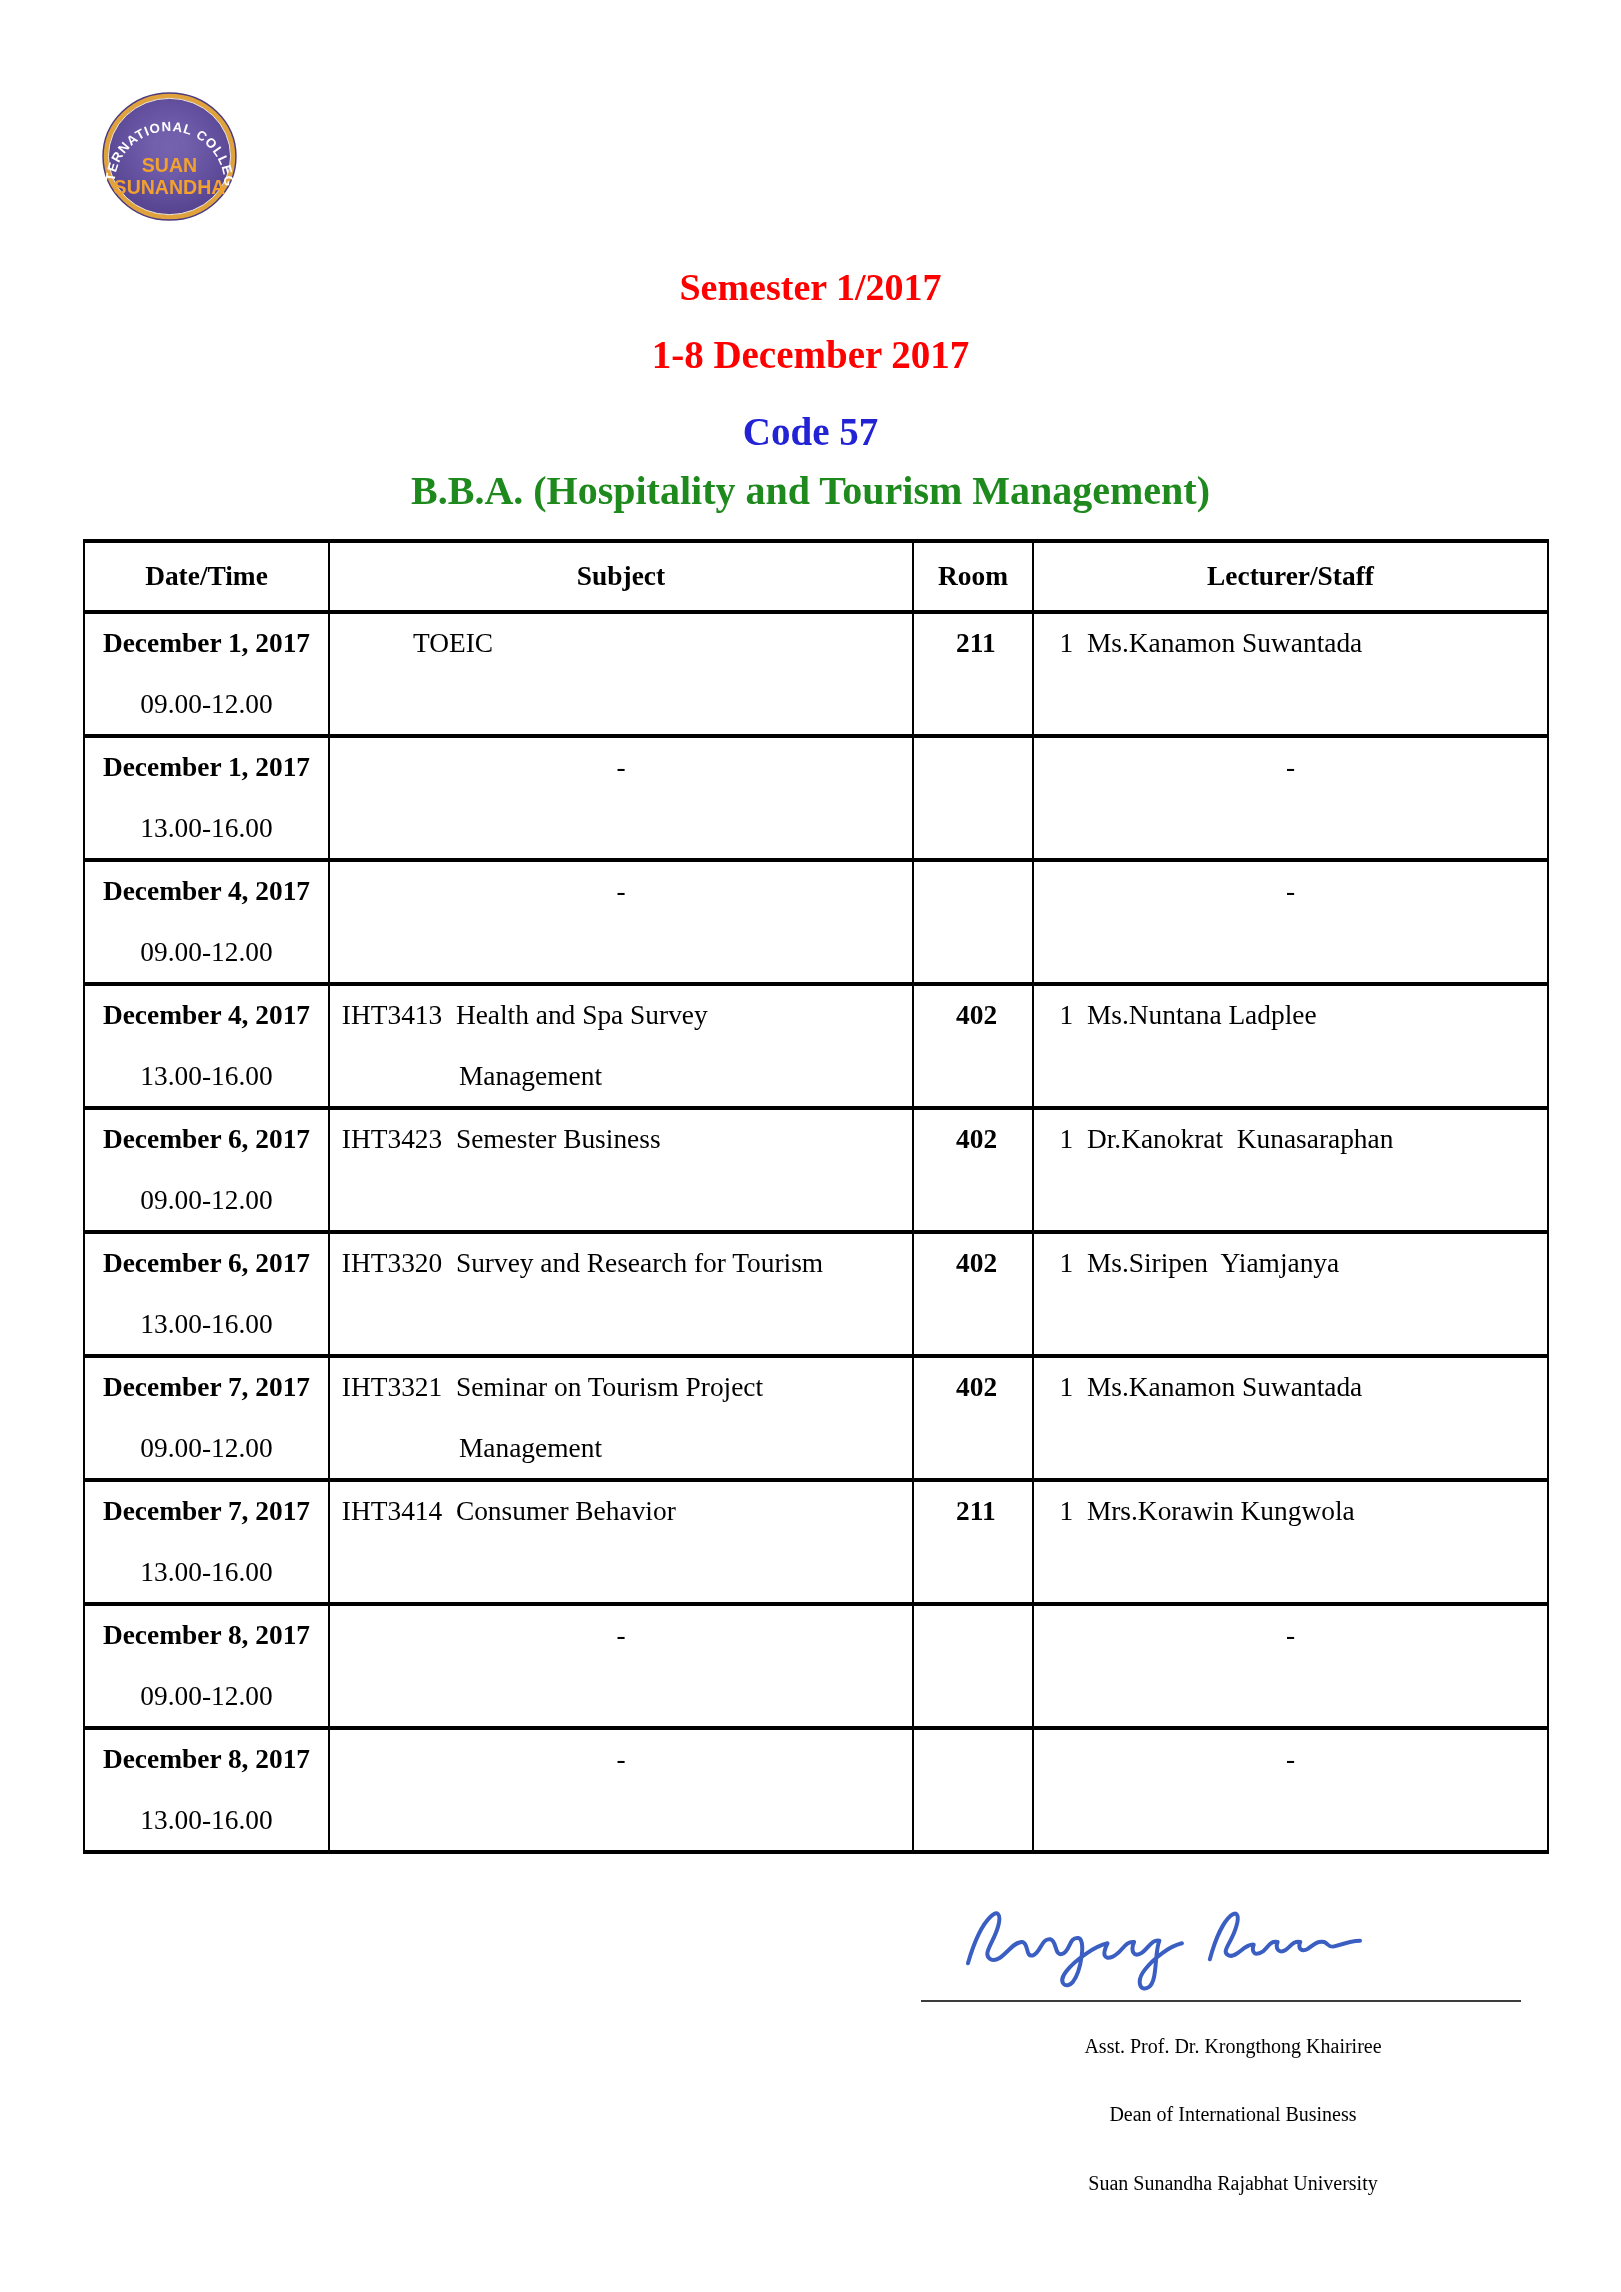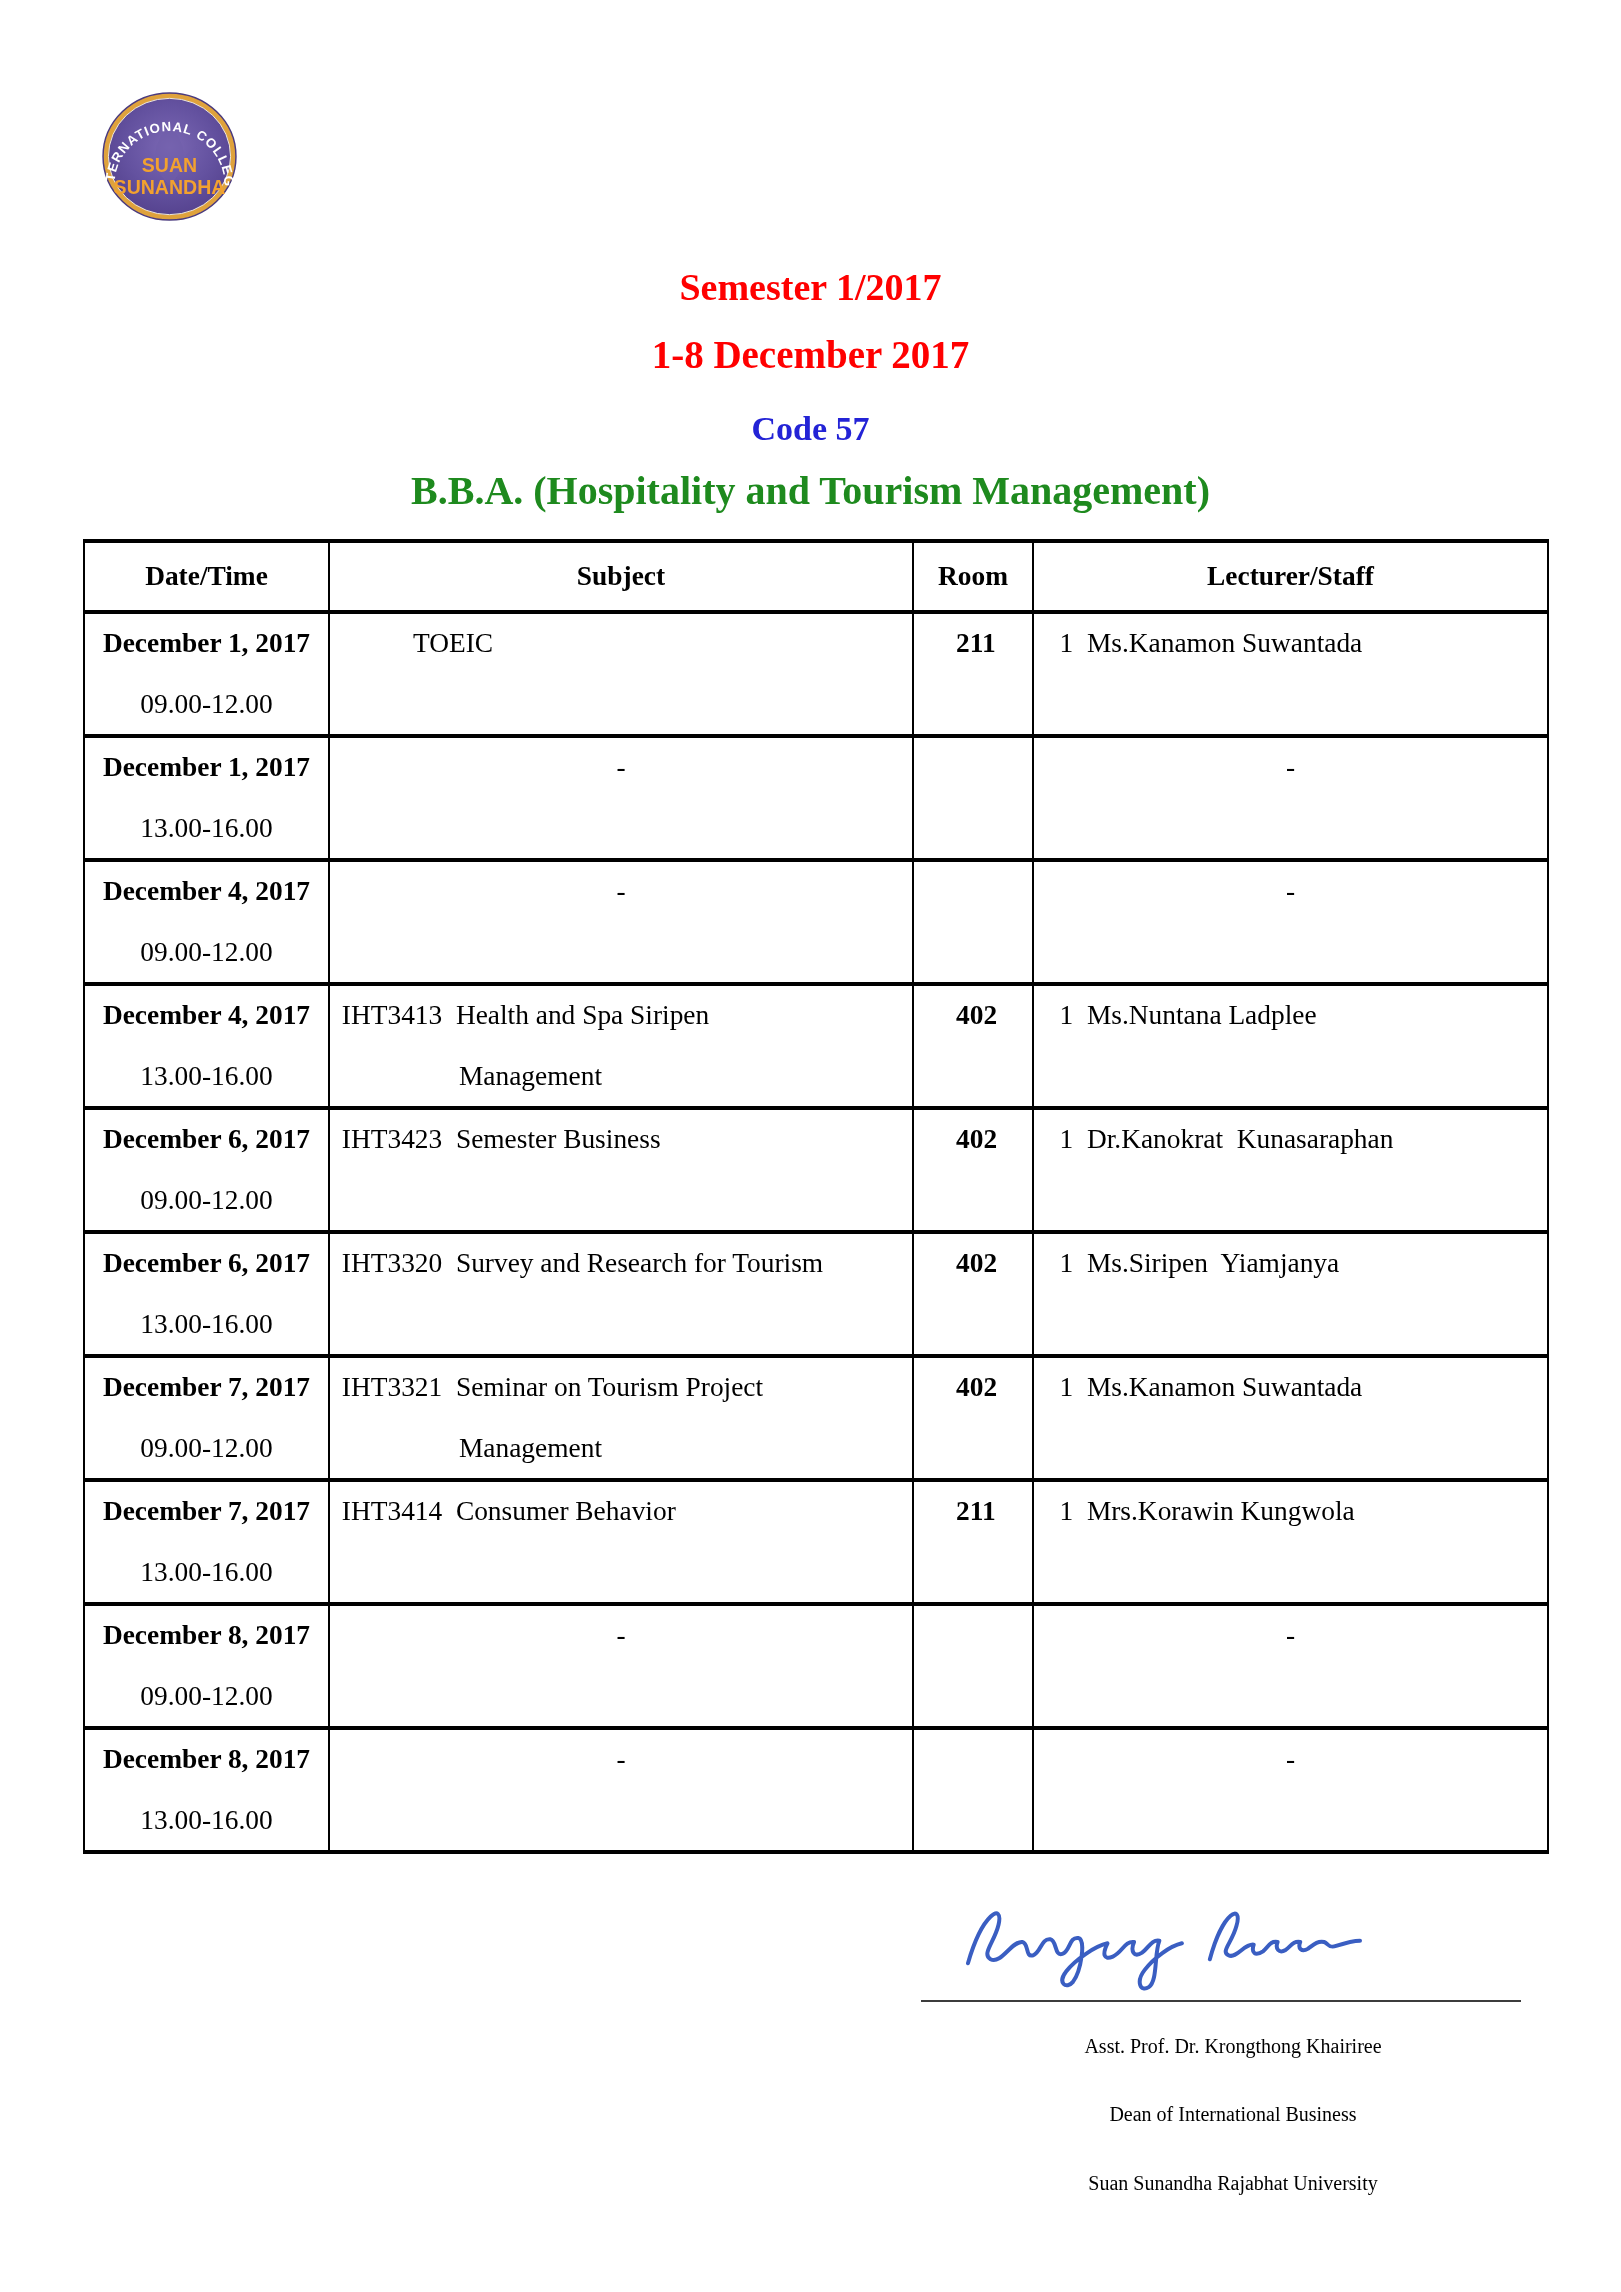--- a/index.html
+++ b/index.html
@@ -7,21 +7,21 @@
         font-family:"Liberation Serif","DejaVu Serif",serif;color:#000;overflow:hidden;}
 
   
   .logo{position:absolute;left:101px;top:92px;width:137px;height:129px;}
 
   
   .heading{position:absolute;left:0;right:0;text-align:center;font-weight:bold;line-height:1;margin:0;}
   .h-title   {top:202px;font-size:39px;color:#000;}
   .h-semester{top:268px;font-size:38px;color:var(--red,#ff0000);}
   .h-daterange{top:335px;font-size:39px;color:var(--red,#ff0000);}
-  .h-code    {top:412px;font-size:34px;color:var(--blue,#2323d6);}
+  .h-code    {top:412px;font-size:39px;color:var(--blue,#2323d6);}
   .h-program {top:471px;font-size:40px;color:var(--green,#1e8a1e);}
 
   
   table.exam{position:absolute;left:83px;top:539px;width:1463px;
              border-collapse:collapse;table-layout:fixed;}
   .exam th,.exam td{border:2.5px solid #000;border-top-width:4.9px;border-bottom-width:4.9px;
                     padding:0;vertical-align:top;overflow:hidden;}
   .exam thead th{height:67px;vertical-align:middle;text-align:center;
                  font-size:27.4px;font-weight:bold;}
   .exam tbody td{height:120px;font-size:27.4px;}
@@ -141,21 +141,21 @@
           <td class="cell-lecturer">
             <div class="line1 pre al-center">-</div>
           </td>
         </tr>
         <tr>
           <td class="cell-date">
             <div class="line1">December 4, 2017</div>
             <div class="line2">13.00-16.00</div>
           </td>
           <td class="cell-subject">
-            <div class="line1 pre al-left">IHT3413  Health and Spa Siripen</div>
+            <div class="line1 pre al-left">IHT3413  Health and Spa Survey</div>
             <div class="line2 pre sub2">Management</div>
           </td>
           <td class="cell-room">
             <div class="line1">402</div>
           </td>
           <td class="cell-lecturer">
             <div class="line1 pre lect-left">1  Ms.Nuntana Ladplee</div>
           </td>
         </tr>
         <tr>

